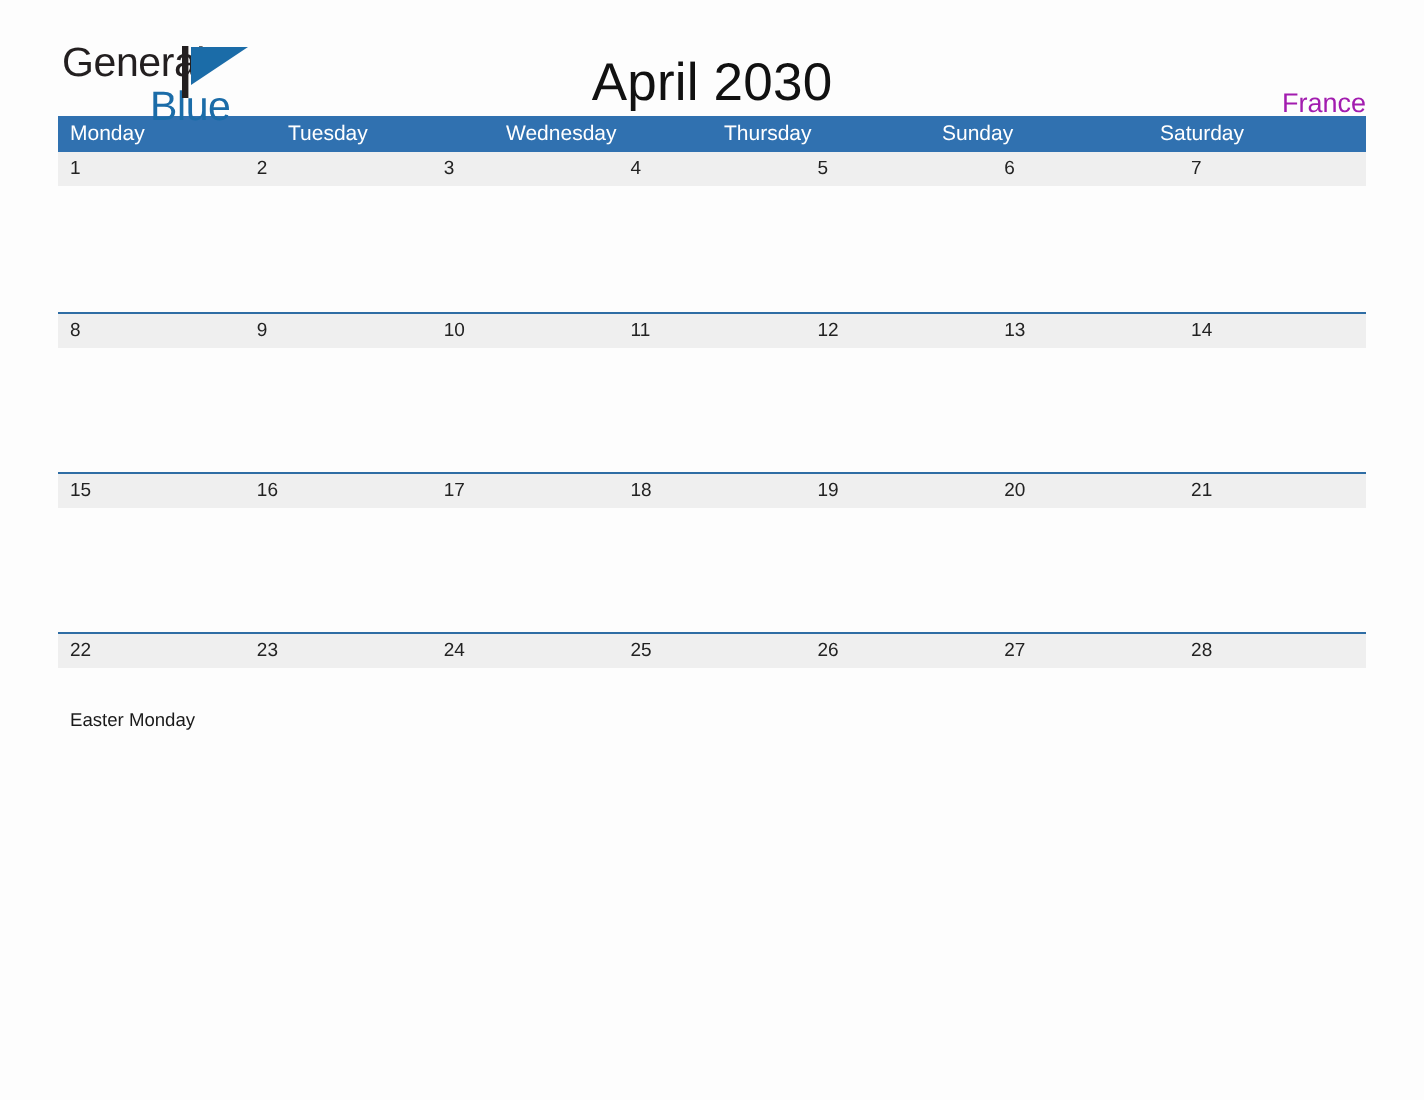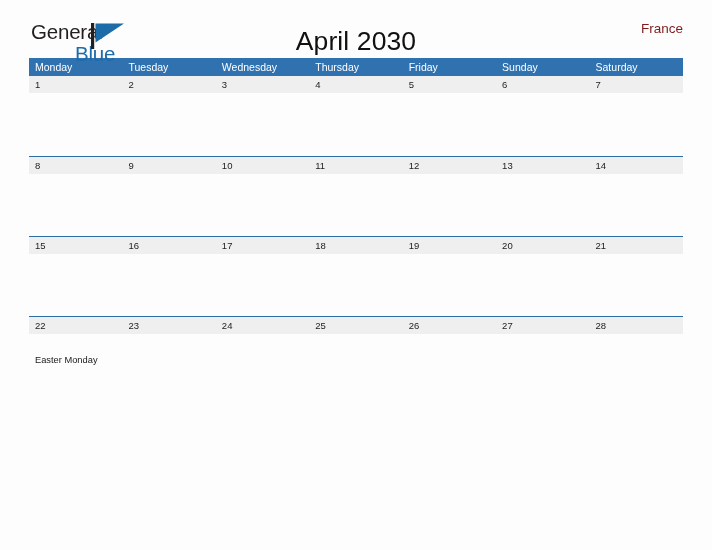--- a/index.html
+++ b/index.html
@@ -70,23 +70,23 @@
     line-height: 34px;
     font-weight: normal;
     margin: 6px;
     padding: 0;
     letter-spacing: 0.1px;
   }
 
   .country {
     position: absolute;
     right: 0;
-    top: 20px;
+    top: 43px;
     font-size: 13.5px;
-    color: #7f1d1d;
+    color: #a21caf;
     line-height: 18px;
   }
 
   
   .calendar {
     margin: 0 29px;
     width: 654px;
     box-sizing: border-box;
   }
 
@@ -172,21 +172,20 @@
 
     <div class="country">France</div>
   </div>
 
   <div class="calendar">
     <div class="weekdays">
         <div class="weekday">Monday</div>
         <div class="weekday">Tuesday</div>
         <div class="weekday">Wednesday</div>
         <div class="weekday">Thursday</div>
-        <div class="weekday">Friday</div>
         <div class="weekday">Sunday</div>
         <div class="weekday">Saturday</div>
       </div>
     <div class="weeks">
         <div class="week">
           <div class="day">
             <div class="daynum">1</div>
           </div>
           <div class="day">
             <div class="daynum">2</div>

